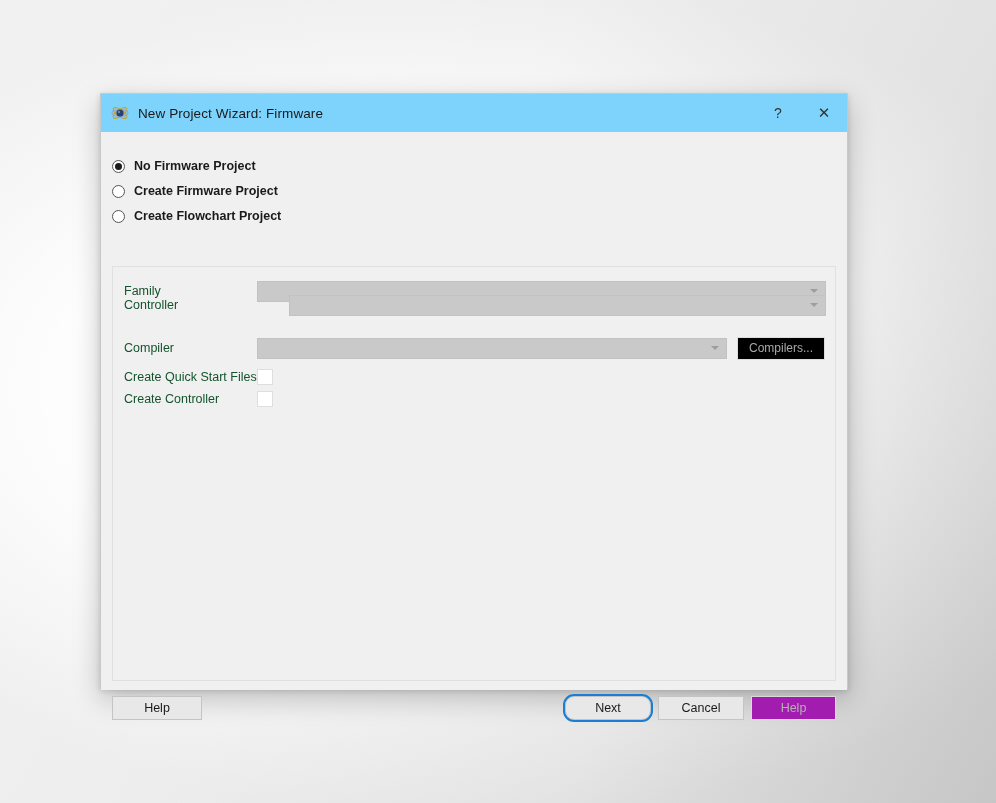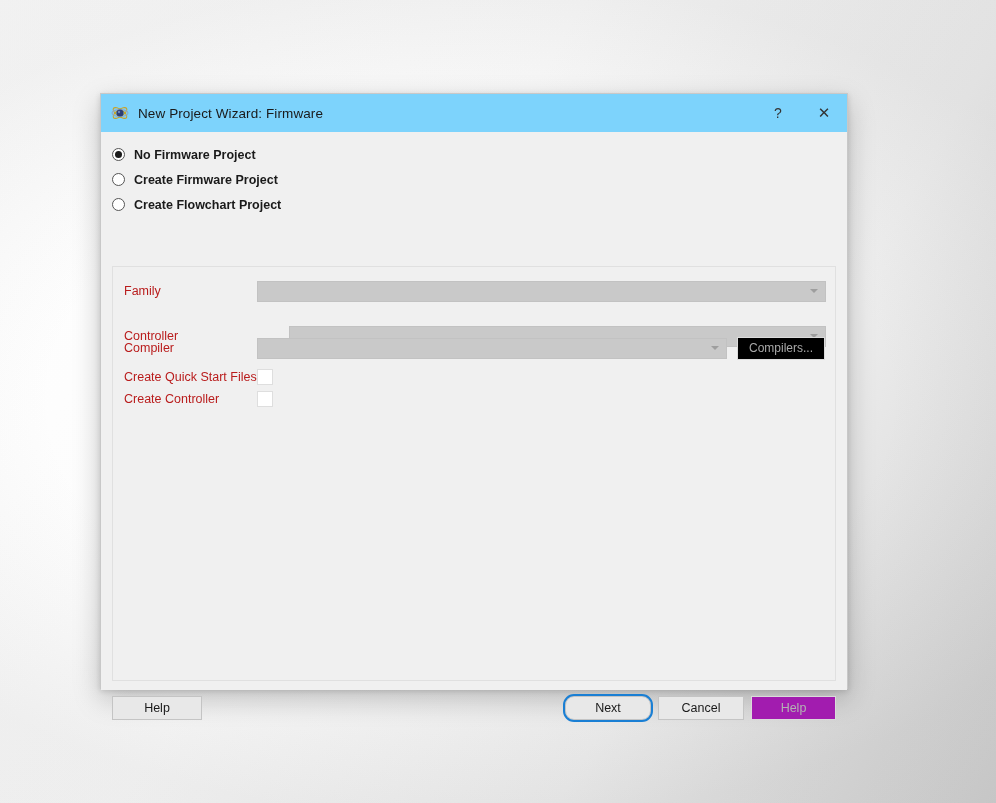--- a/index.html
+++ b/index.html
@@ -138,21 +138,21 @@
   }
 
   
   .radio-group {
     position: absolute;
     left: 11px;
     top: 15px;
   }
   .radio-row {
     display: flex;
-    align-items: flex-start;
+    align-items: flex-end;
     height: 25px;
     cursor: default;
   }
   .radio-mark {
     width: 13px;
     height: 13px;
     border-radius: 50%;
     border: 1.4px solid #555555;
     background: #ffffff;
     box-sizing: border-box;
@@ -192,21 +192,21 @@
     position: absolute;
     left: 11px;
     display: flex;
     align-items: center;
     height: 22px;
     width: 702px;
   }
   .form-label {
     width: 133px;
     font-size: 12.5px;
-    color: #b91c1c;
+    color: #14532d;
     flex: none;
   }
   .combo {
     flex: 1;
     height: 21px;
     background: #c9c9c9;
     border: 1px solid #c2c2c2;
     box-sizing: border-box;
     position: relative;
     cursor: default;
@@ -328,21 +328,21 @@
 
     <div class="settings-panel">
 
       <div class="form-row" style="top:13px;">
         <span class="form-label">Family</span>
         <div class="combo">
           <span class="arrow"></span>
         </div>
       </div>
 
-      <div class="form-row" style="top:58px;gap:32px;">
+      <div class="form-row" style="top:27px;gap:32px;">
         <span class="form-label">Controller</span>
         <div class="combo">
           <span class="arrow"></span>
         </div>
       </div>
 
       <div class="form-row" style="top:70px;">
         <span class="form-label">Compiler</span>
         <div class="combo short">
           <span class="arrow"></span>

